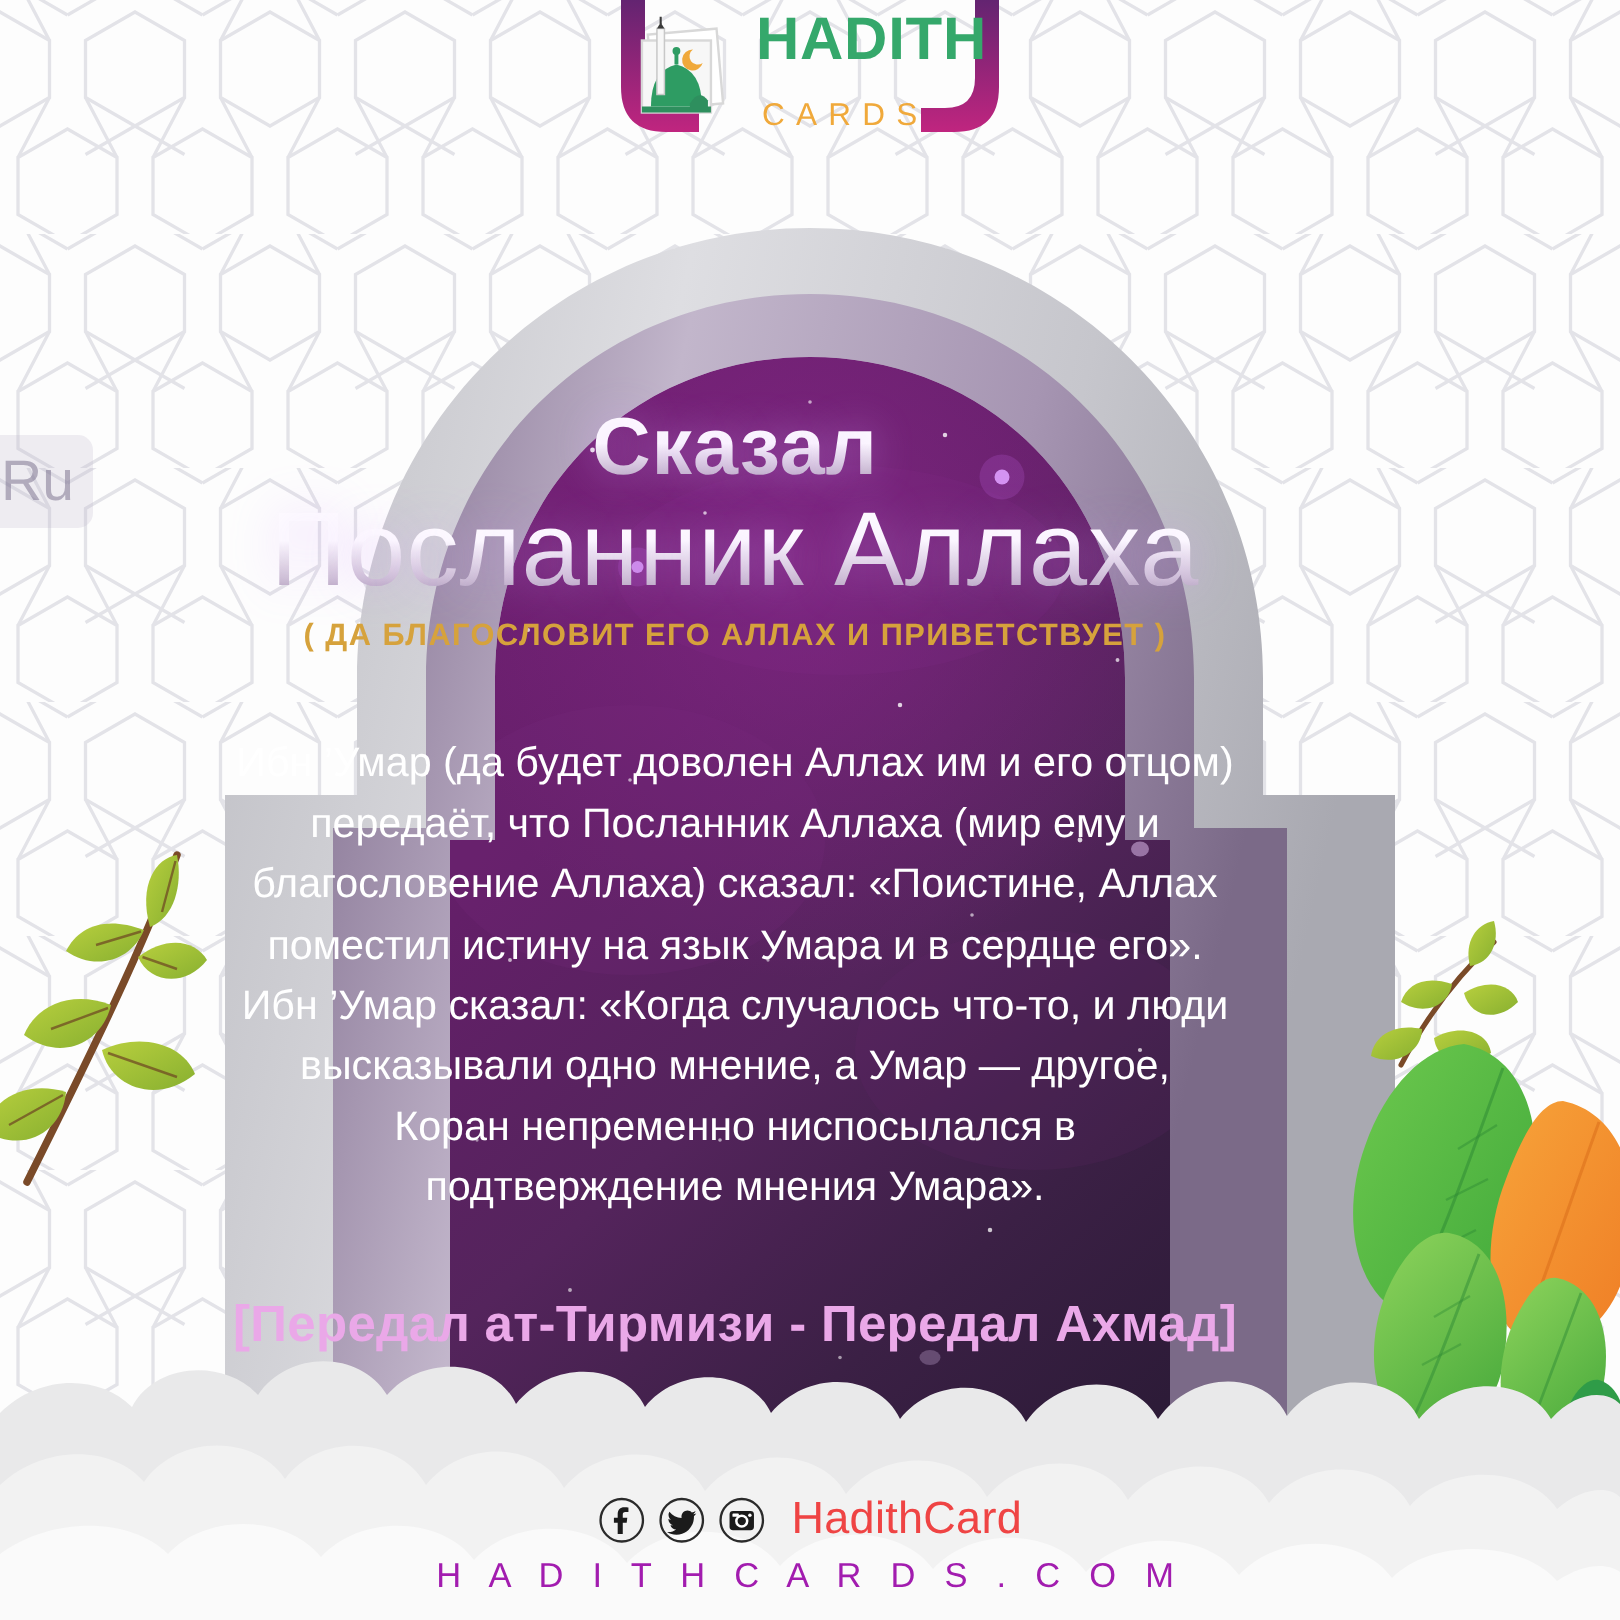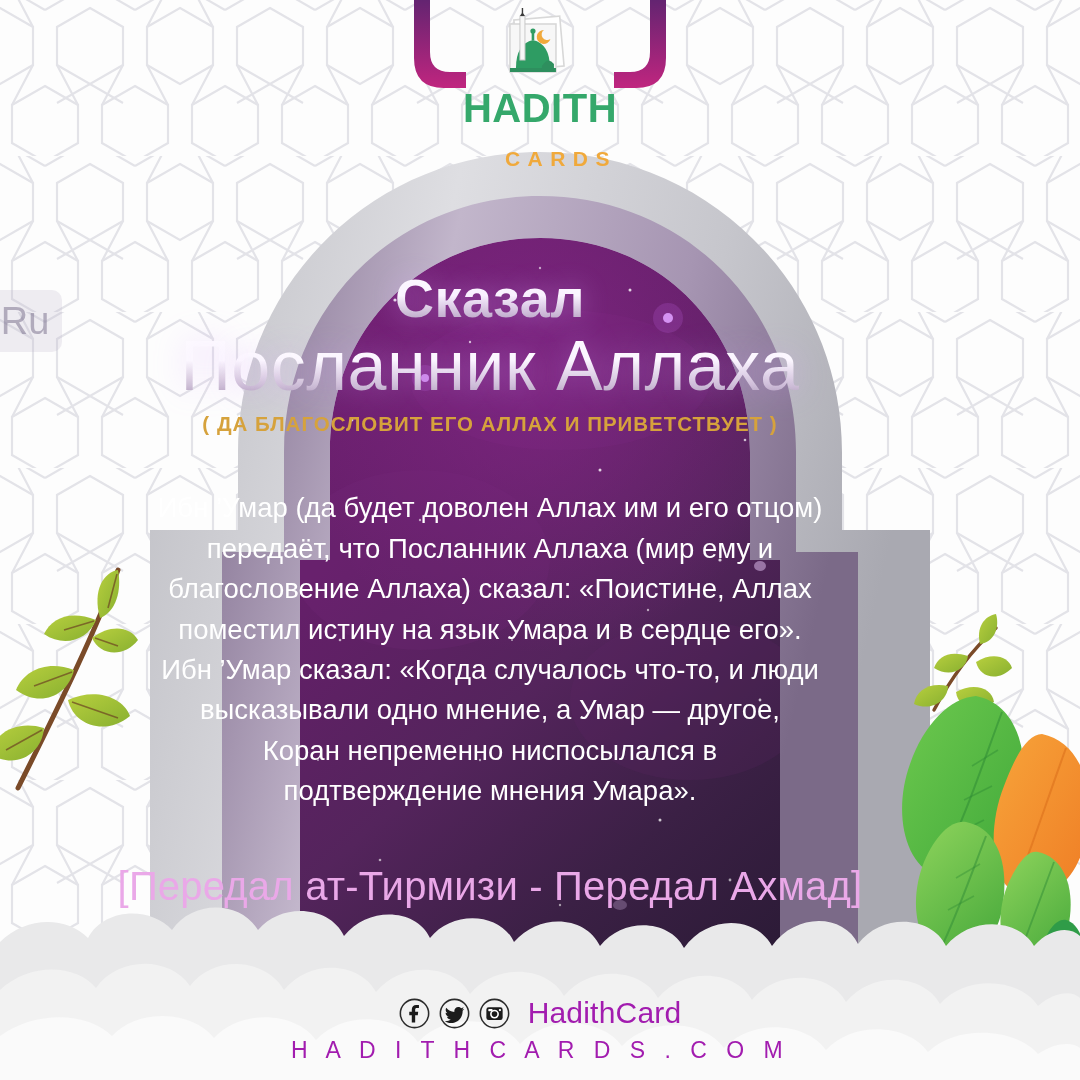--- a/index.html
+++ b/index.html
@@ -21,31 +21,30 @@
     z-index:1;
   }
 
   
   .top-brackets { position:absolute; top:0; left:0; width:1080px; height:96px; z-index:6; }
 
   .logo-wrap {
     position:absolute; top:8px; left:50%; transform:translateX(-50%);
     display:flex; align-items:center; gap:10px; z-index:8;
     height:76px;
-    flex-direction:column;
   }
   .logo-mark { width:72px; height:70px; position:relative; }
   .logo-text { display:flex; flex-direction:column; line-height:1; }
   .logo-hadith {
     font-size:40px; font-weight:bold; color:#35a86b;
     letter-spacing:0.5px;
   }
   .logo-cards {
-    font-size:21px; font-weight:bold; color:#f0a93b;
-    letter-spacing:7.5px; text-align:right; margin-top:20px; padding-left:4px;
+    font-size:21px; font-weight:normal; color:#f0a93b;
+    letter-spacing:7.5px; text-align:left; margin-top:20px; padding-left:4px;
   }
 
   
   .ru-badge {
     position:absolute; left:-12px; top:290px; z-index:7;
     width:74px; height:62px;
     background:rgba(185,178,200,0.22);
     border-radius:10px;
     display:flex; align-items:center; justify-content:center;
     color:rgba(120,112,140,0.52);
@@ -95,23 +94,23 @@
     font-size:27.5px;
     color:#ffffff;
     line-height:1.47;
     padding:0 82px;
     font-weight:400;
   }
   .body-text p { margin:0; }
 
   .attribution {
     margin-top:52px;
-    font-size:40px;
+    font-size:34px;
     color:#eaa8e8;
-    font-weight:400;
+    font-weight:700;
     letter-spacing:0.2px;
   }
 
   
   .foliage { position:absolute; z-index:4; }
   .foliage-left { left:0; top:560px; width:190px; height:260px; }
   .foliage-right { right:0; top:600px; width:200px; height:360px; }
 
   
   .clouds { position:absolute; left:0; bottom:0; width:1080px; height:230px; z-index:6; }
@@ -119,21 +118,21 @@
   
   .footer {
     position:absolute; left:0; bottom:16px; width:1080px;
     z-index:9; text-align:center;
   }
   .footer-row1 {
     display:flex; align-items:center; justify-content:center; gap:9px;
   }
   .social-ico { width:31px; height:31px; }
   .footer-brand {
-    font-size:30px; color:#a21caf; margin-left:9px;
+    font-size:30px; color:#ef4444; margin-left:9px;
     font-weight:400; letter-spacing:0.2px;
   }
   .footer-domain {
     margin-top:7px;
     font-size:23px; color:#a21caf;
     letter-spacing:6.5px; font-weight:400;
   }
 </style>
 </head>
 <body>

